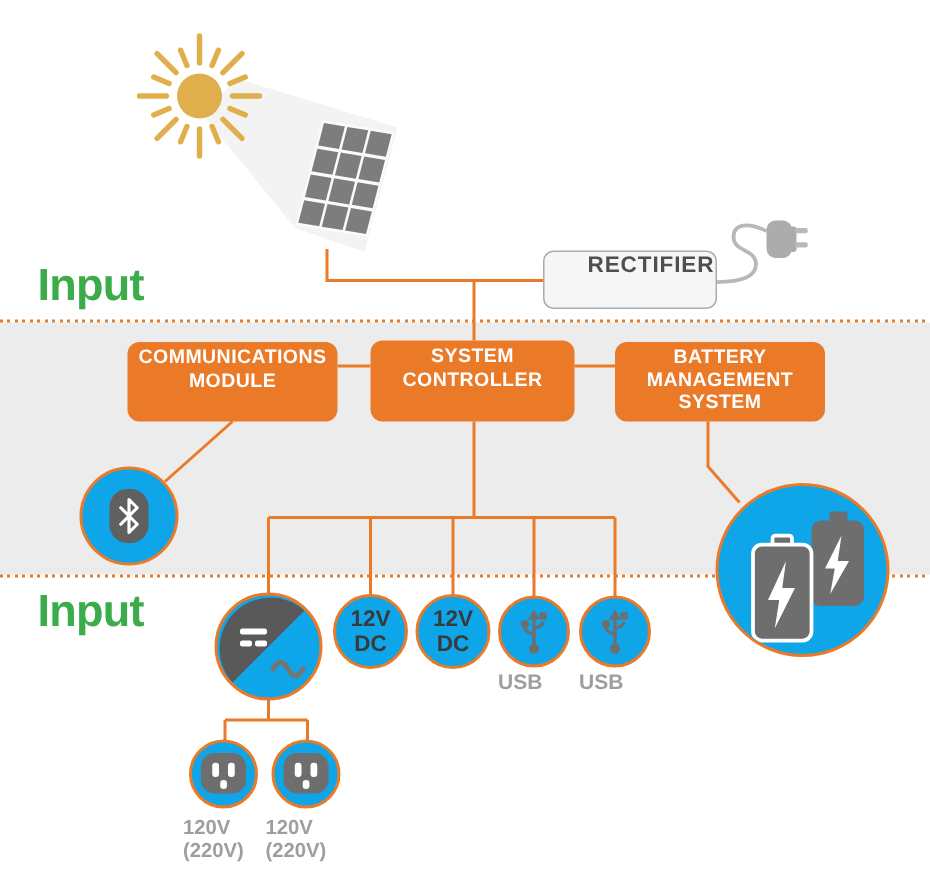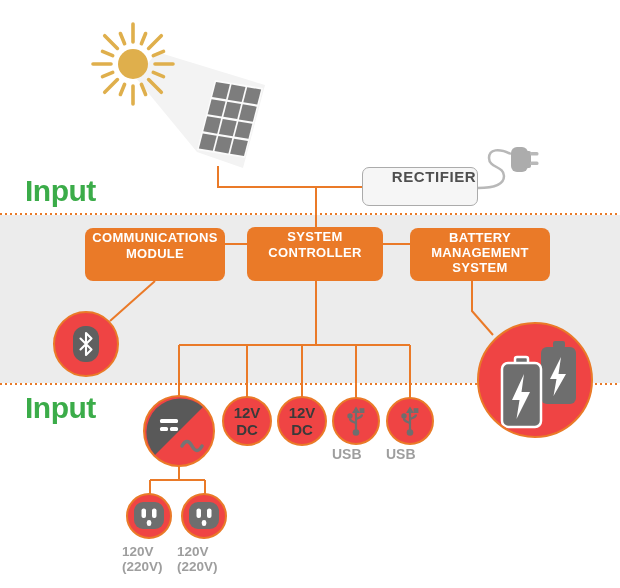--- a/index.html
+++ b/index.html
@@ -30,21 +30,21 @@
   .cord{stroke:#B8B8B8;stroke-width:2.5;fill:none;}
   .plug{fill:#ACACAC;}
   .plug-prong{fill:#B9B9B9;}
   .section-label{position:absolute;font-size:30px;font-weight:bold;color:var(--section-green);z-index:3;letter-spacing:-0.5px;margin-left:21px;}
   .node-box{position:absolute;background:var(--accent-orange);border-radius:8px;color:#fff;
     display:flex;align-items:flex-start;justify-content:center;text-align:center;
     font-size:13px;font-weight:bold;line-height:15.5px;letter-spacing:0.3px;z-index:2;box-sizing:border-box;padding:2px 10px;}
   .rect-box{position:absolute;background:#F6F6F6;border:1.5px solid #ABABAB;border-radius:7px;
     display:flex;align-items:flex-start;justify-content:center;color:#4F4F4F;
     font-size:15px;font-weight:600;letter-spacing:0.6px;z-index:2;box-sizing:border-box;padding-left:28px;}
-  .circle{position:absolute;background:#ef4444;border:2px solid var(--accent-orange);border-radius:50%;
+  .circle{position:absolute;background:#0ea5e9;border:2px solid var(--accent-orange);border-radius:50%;
     display:flex;align-items:center;justify-content:center;z-index:2;box-sizing:border-box;overflow:hidden;}
   .circle-label{font-size:15px;font-weight:bold;color:#3A3A3A;line-height:17px;text-align:center;width:36px;}
   .tag{position:absolute;color:var(--dark-text);font-size:15.5px;font-weight:600;text-align:center;z-index:3;}
   .muted{position:absolute;color:var(--muted-label-gray);font-size:13.5px;font-weight:bold;text-align:left;z-index:3;line-height:15px;}
 </style>
 </head>
 <body>
 
 <div id="stage">
 

